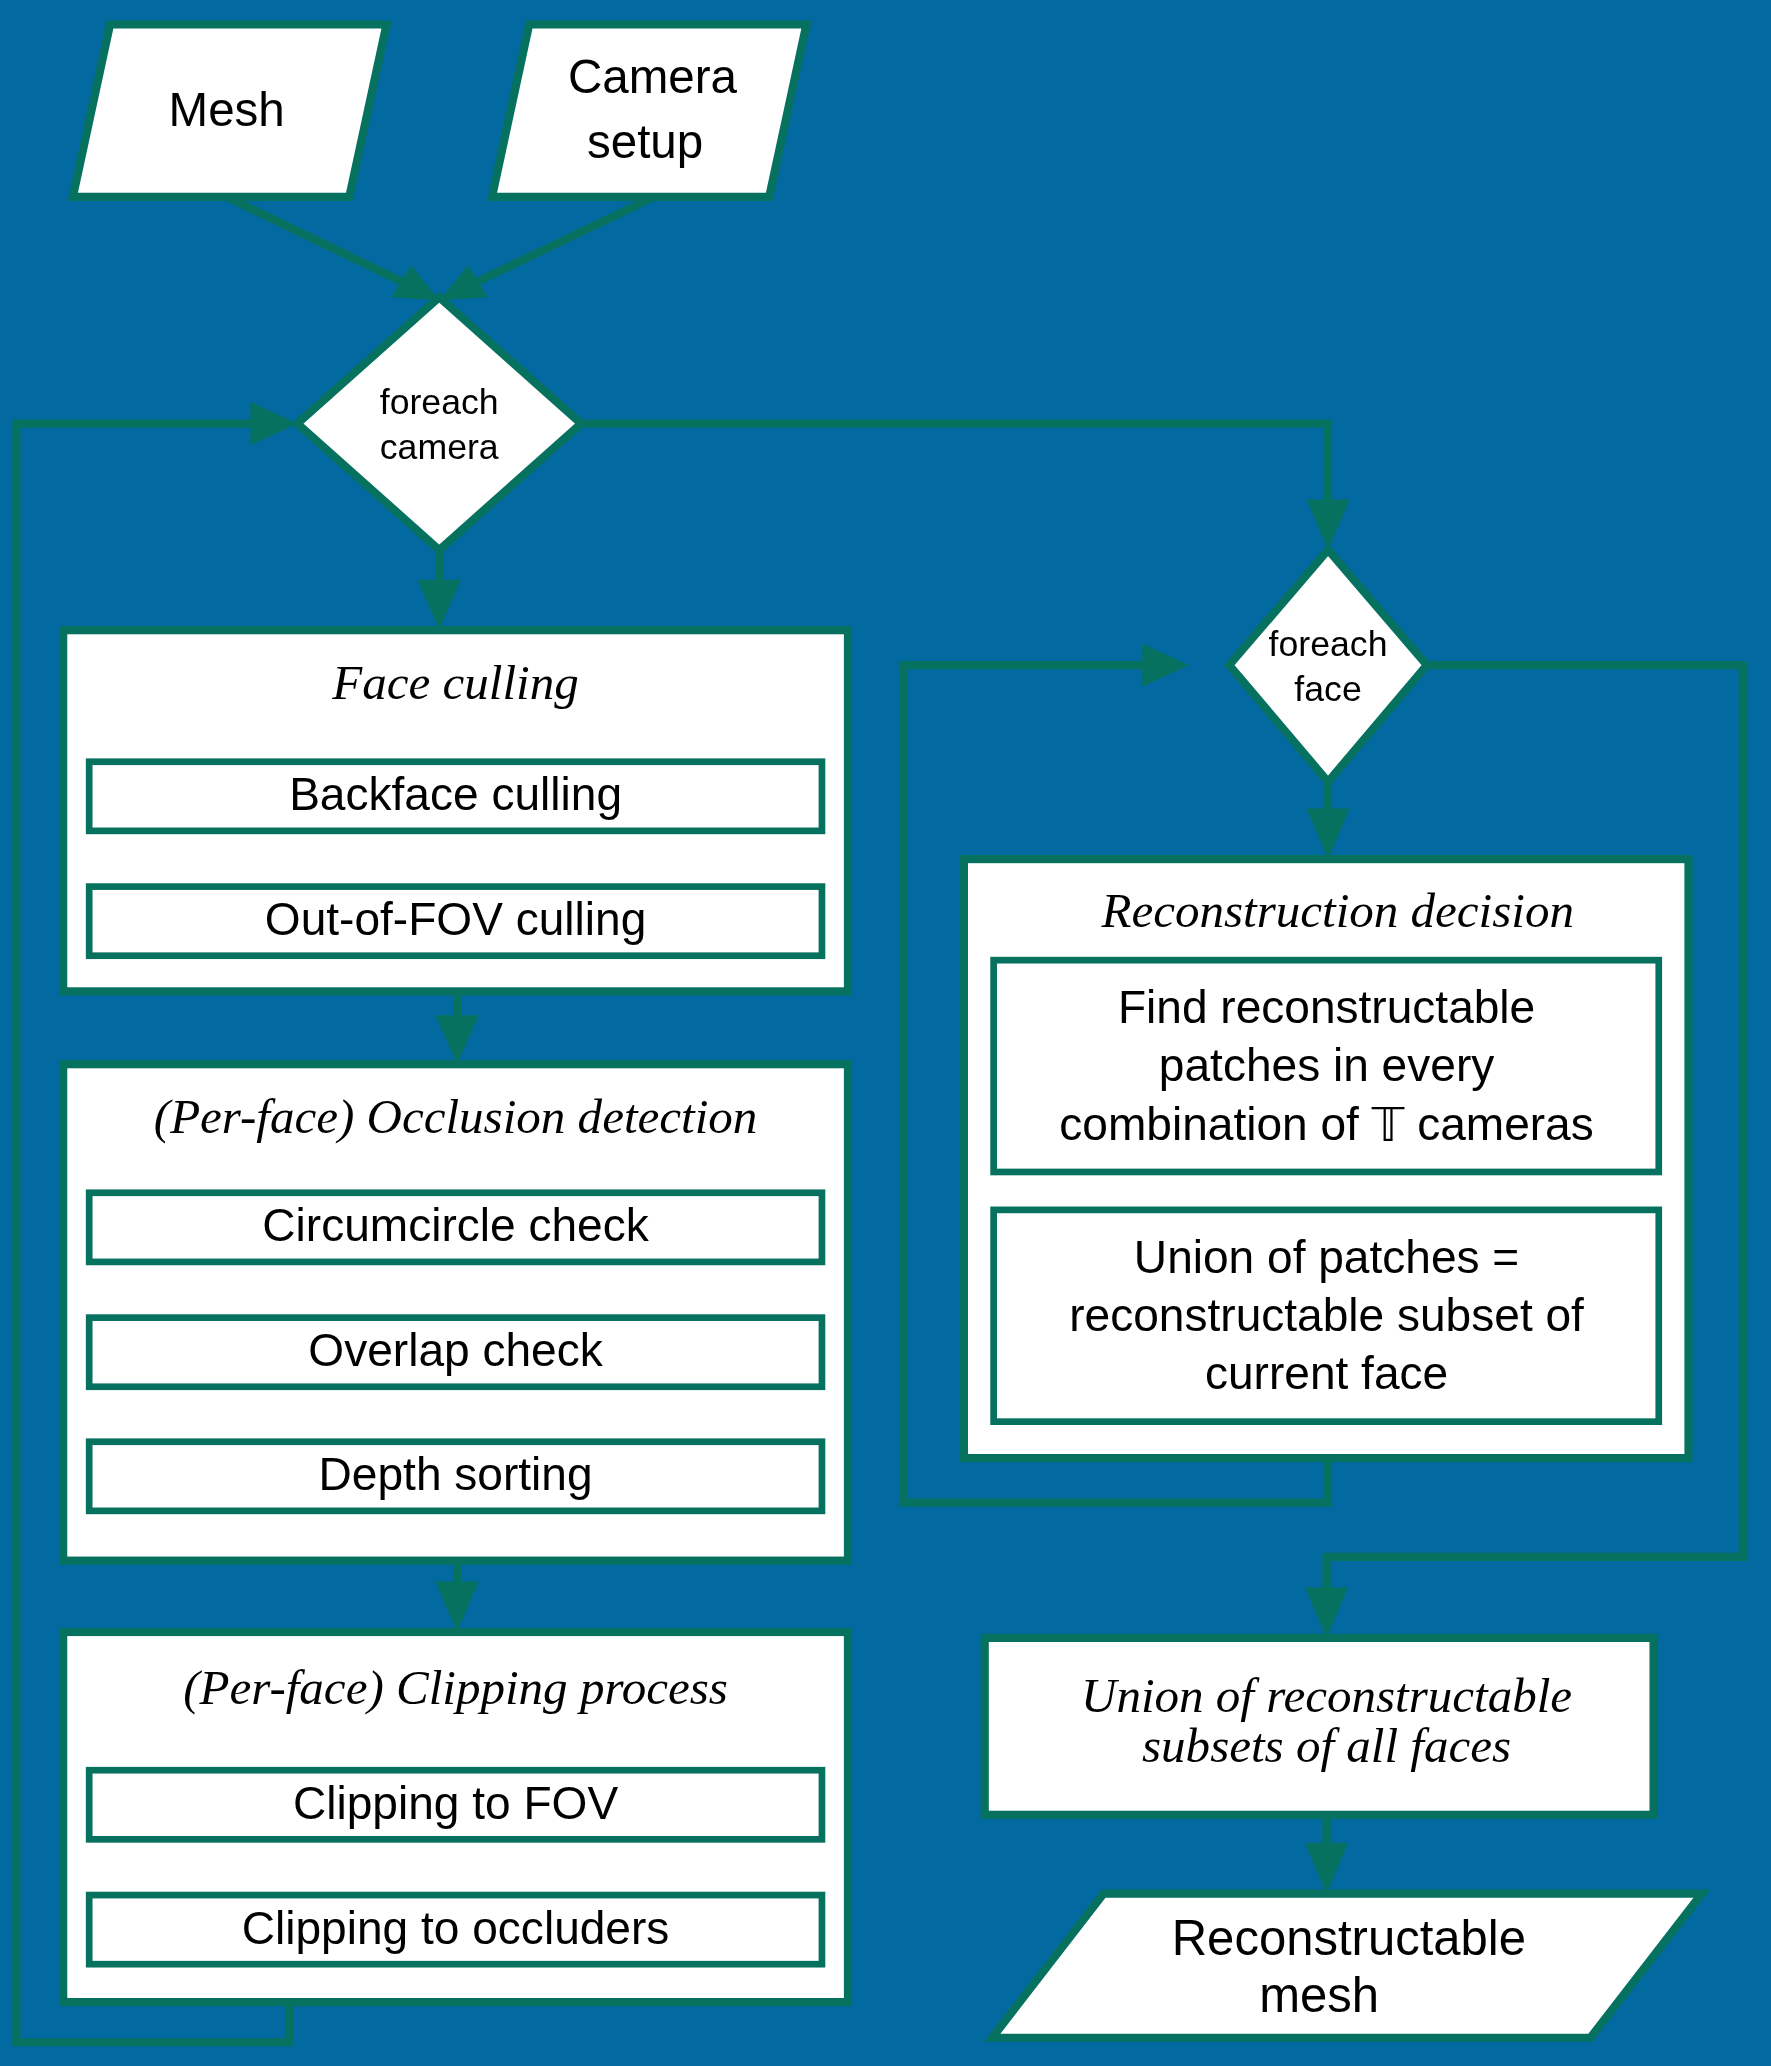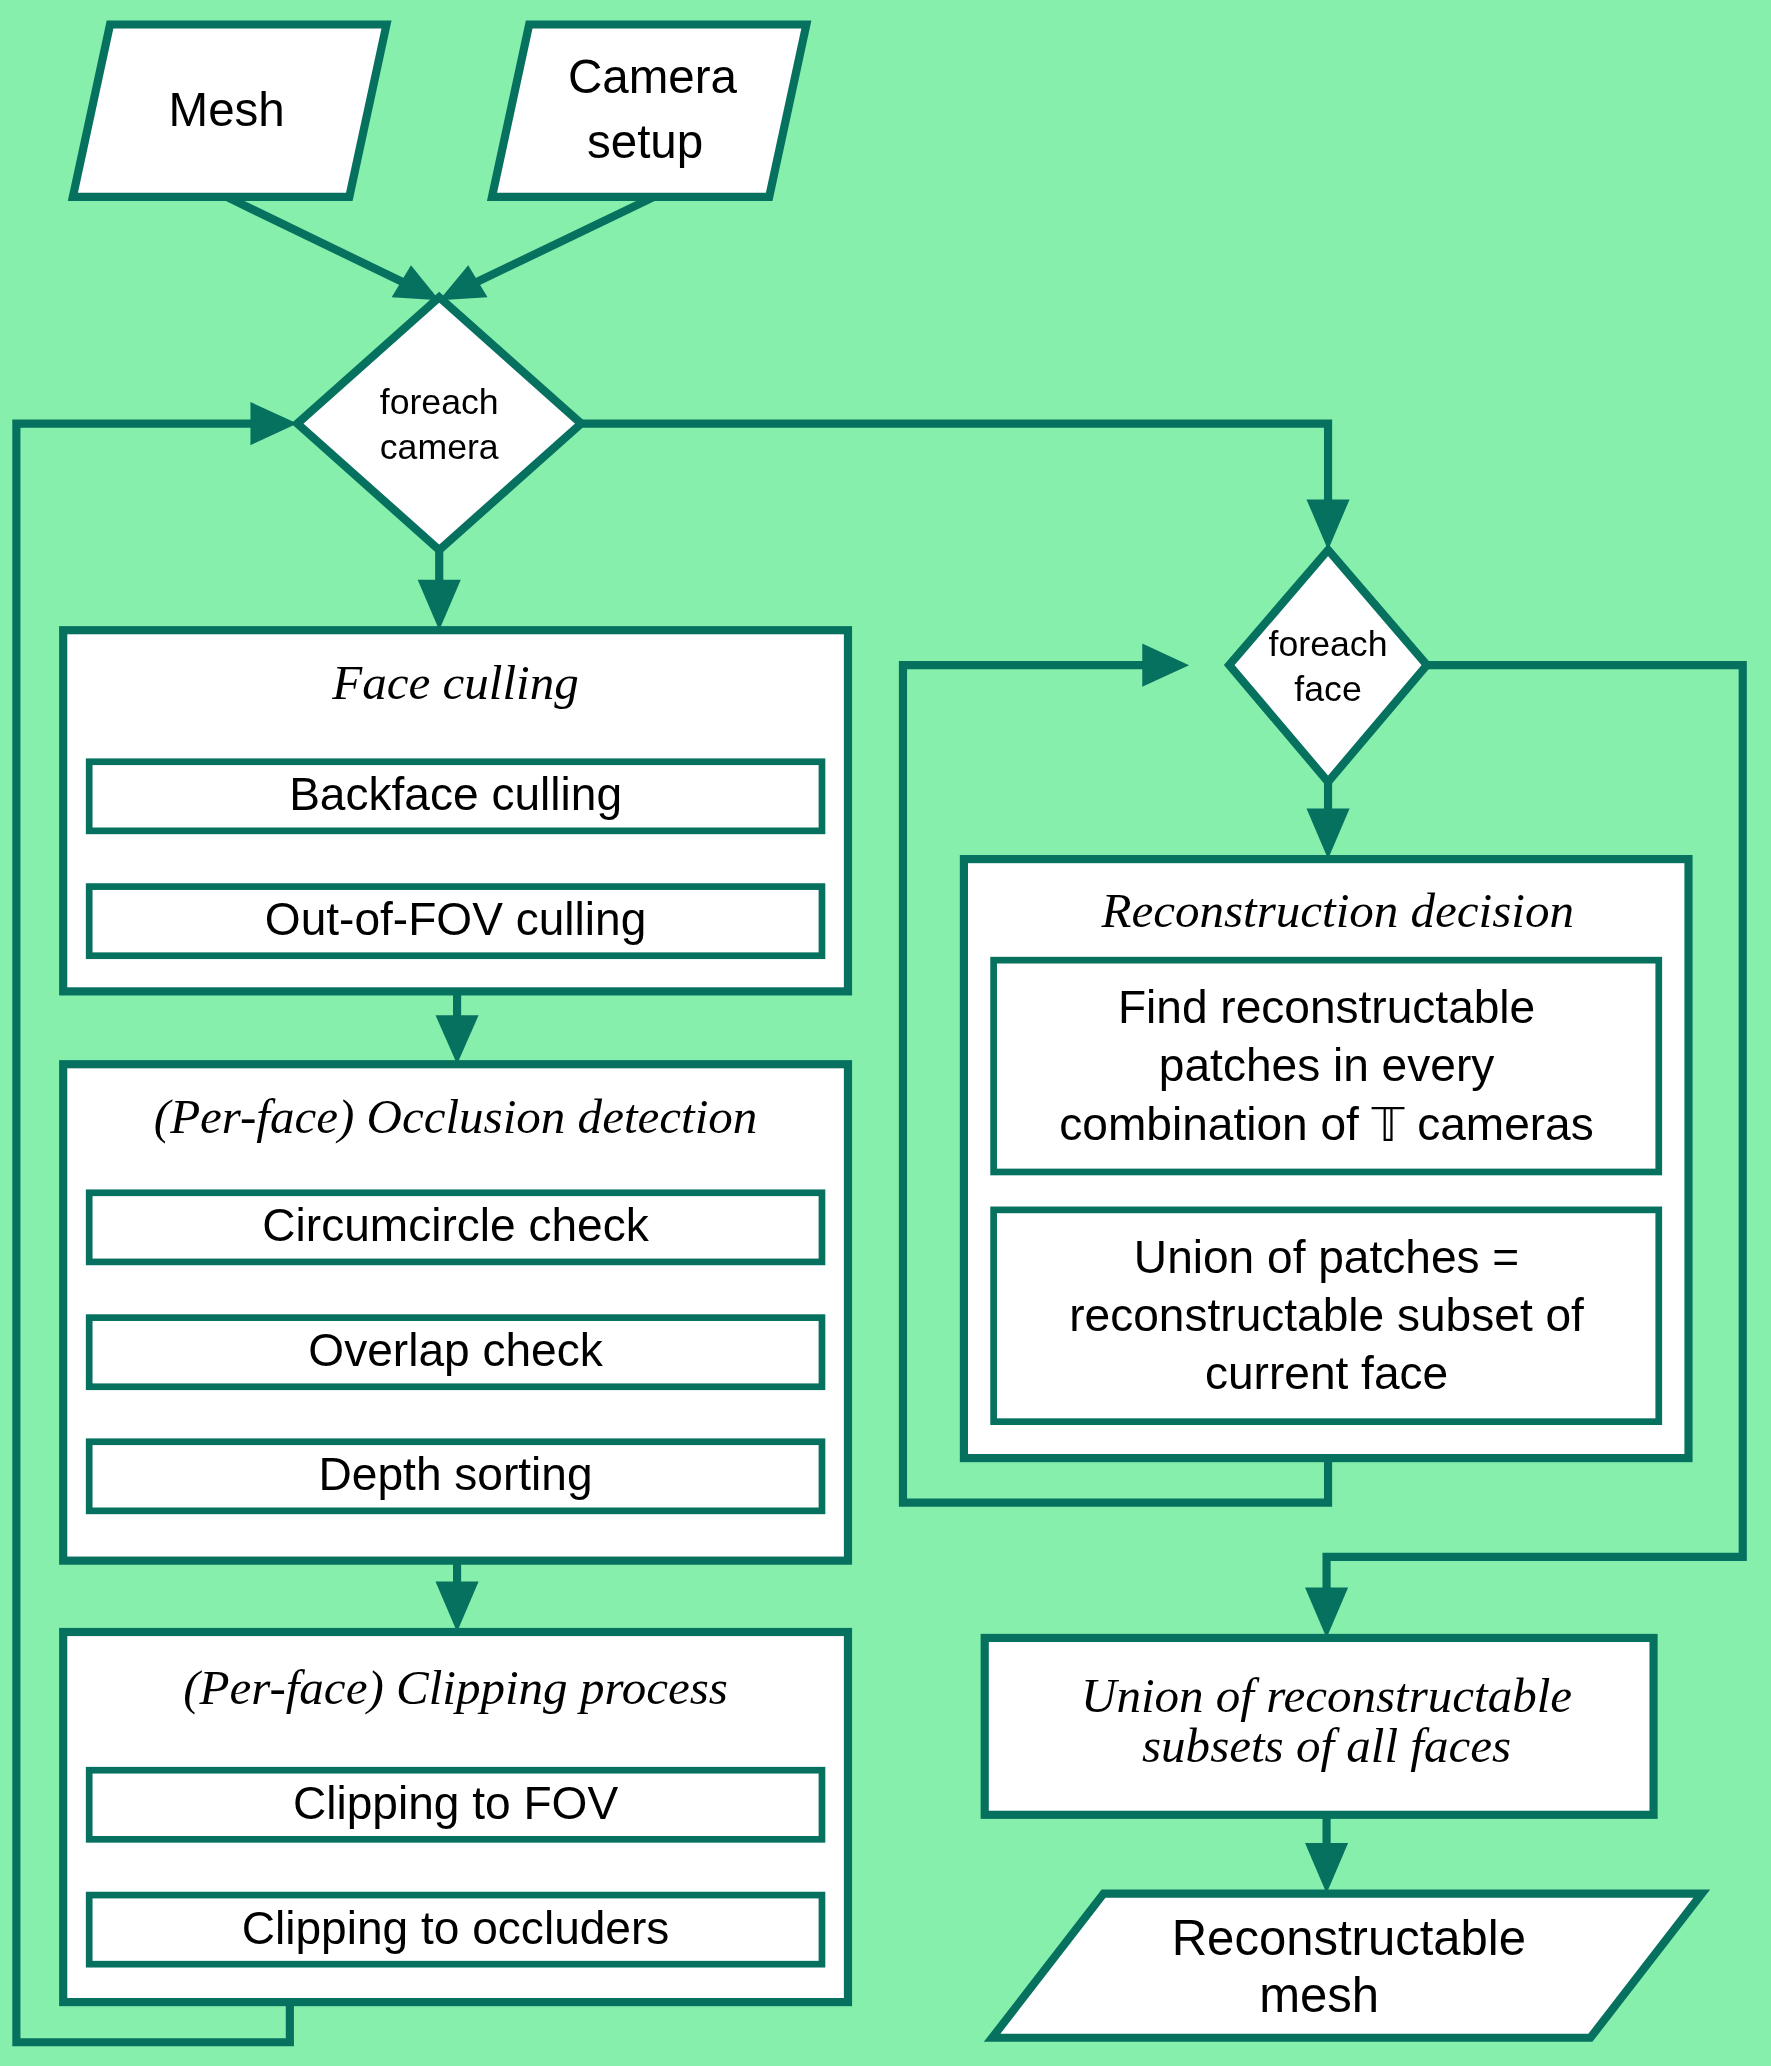--- a/index.html
+++ b/index.html
@@ -7,21 +7,21 @@
     padding: 0;
     background: #ffffff;
   }
   body {
     font-family: "Liberation Sans", sans-serif;
   }
   #flowchart-root {
     position: relative;
     width: 1771px;
     height: 2066px;
-    background: #86efac;
+    background: #0369a1;
     overflow: hidden;
   }
   svg.fc {
     position: absolute;
     top: 0;
     left: 0;
     width: 1771px;
     height: 2066px;
   }
   .shape-stroke {

